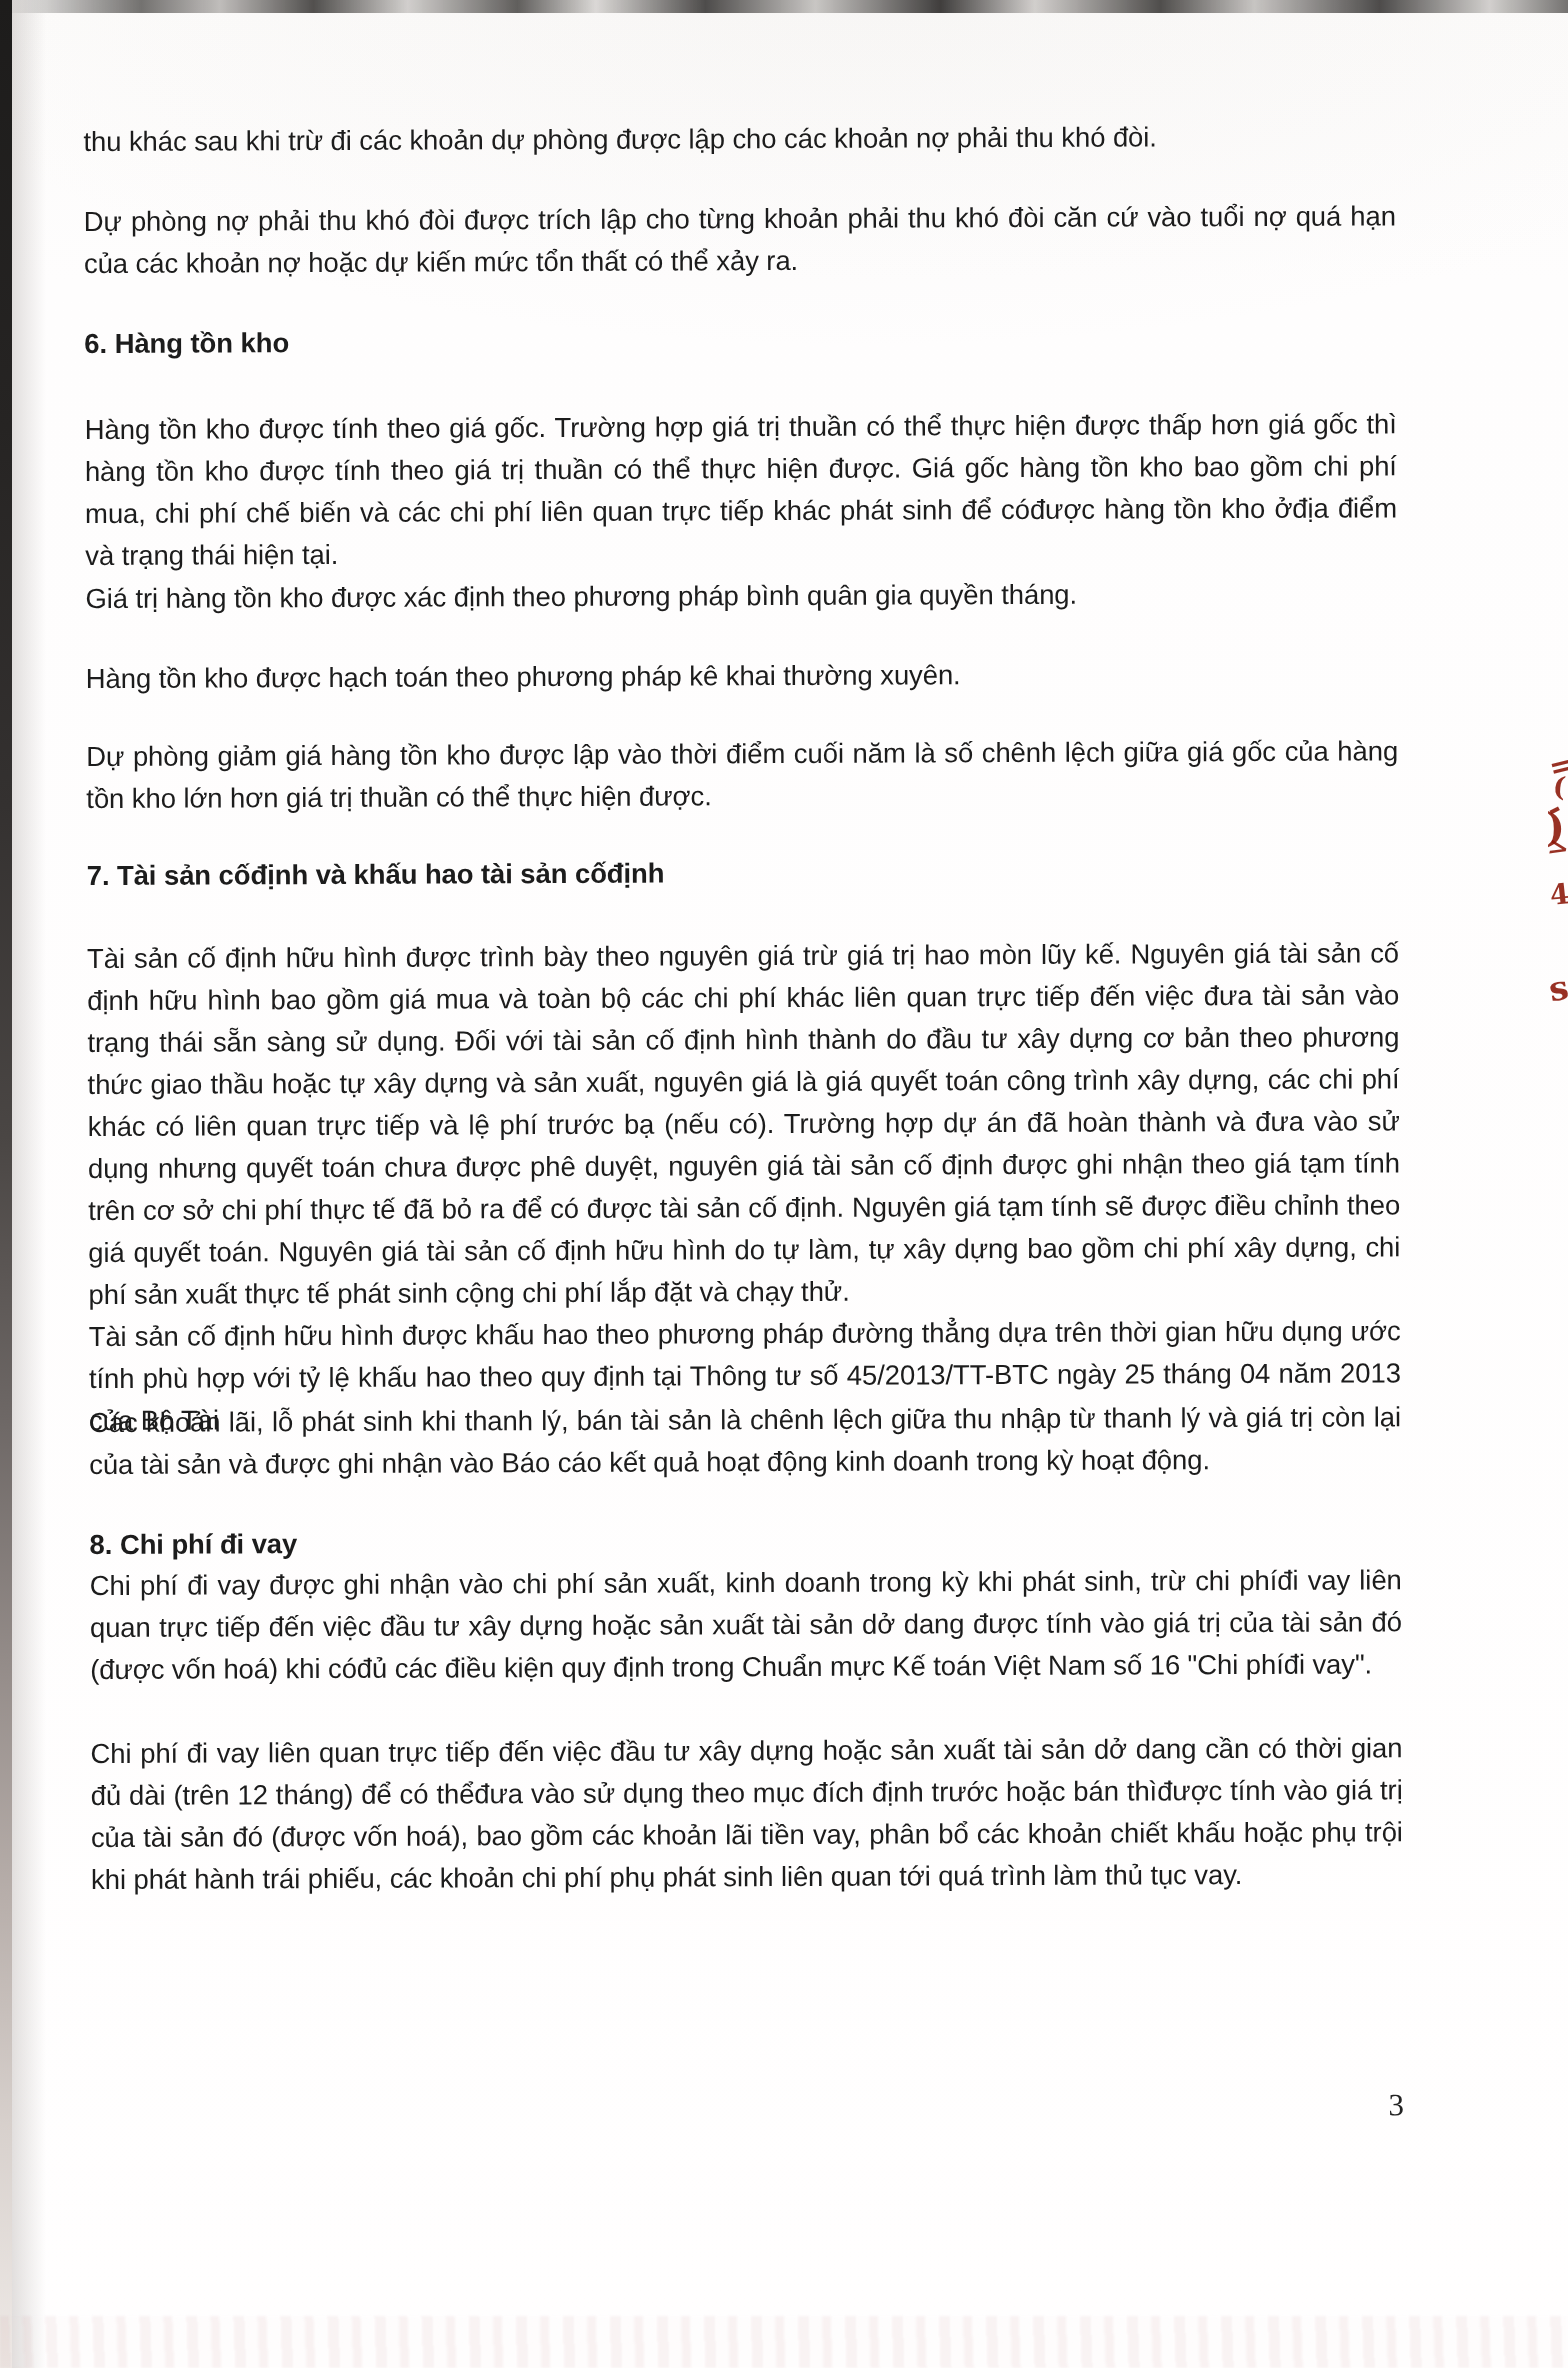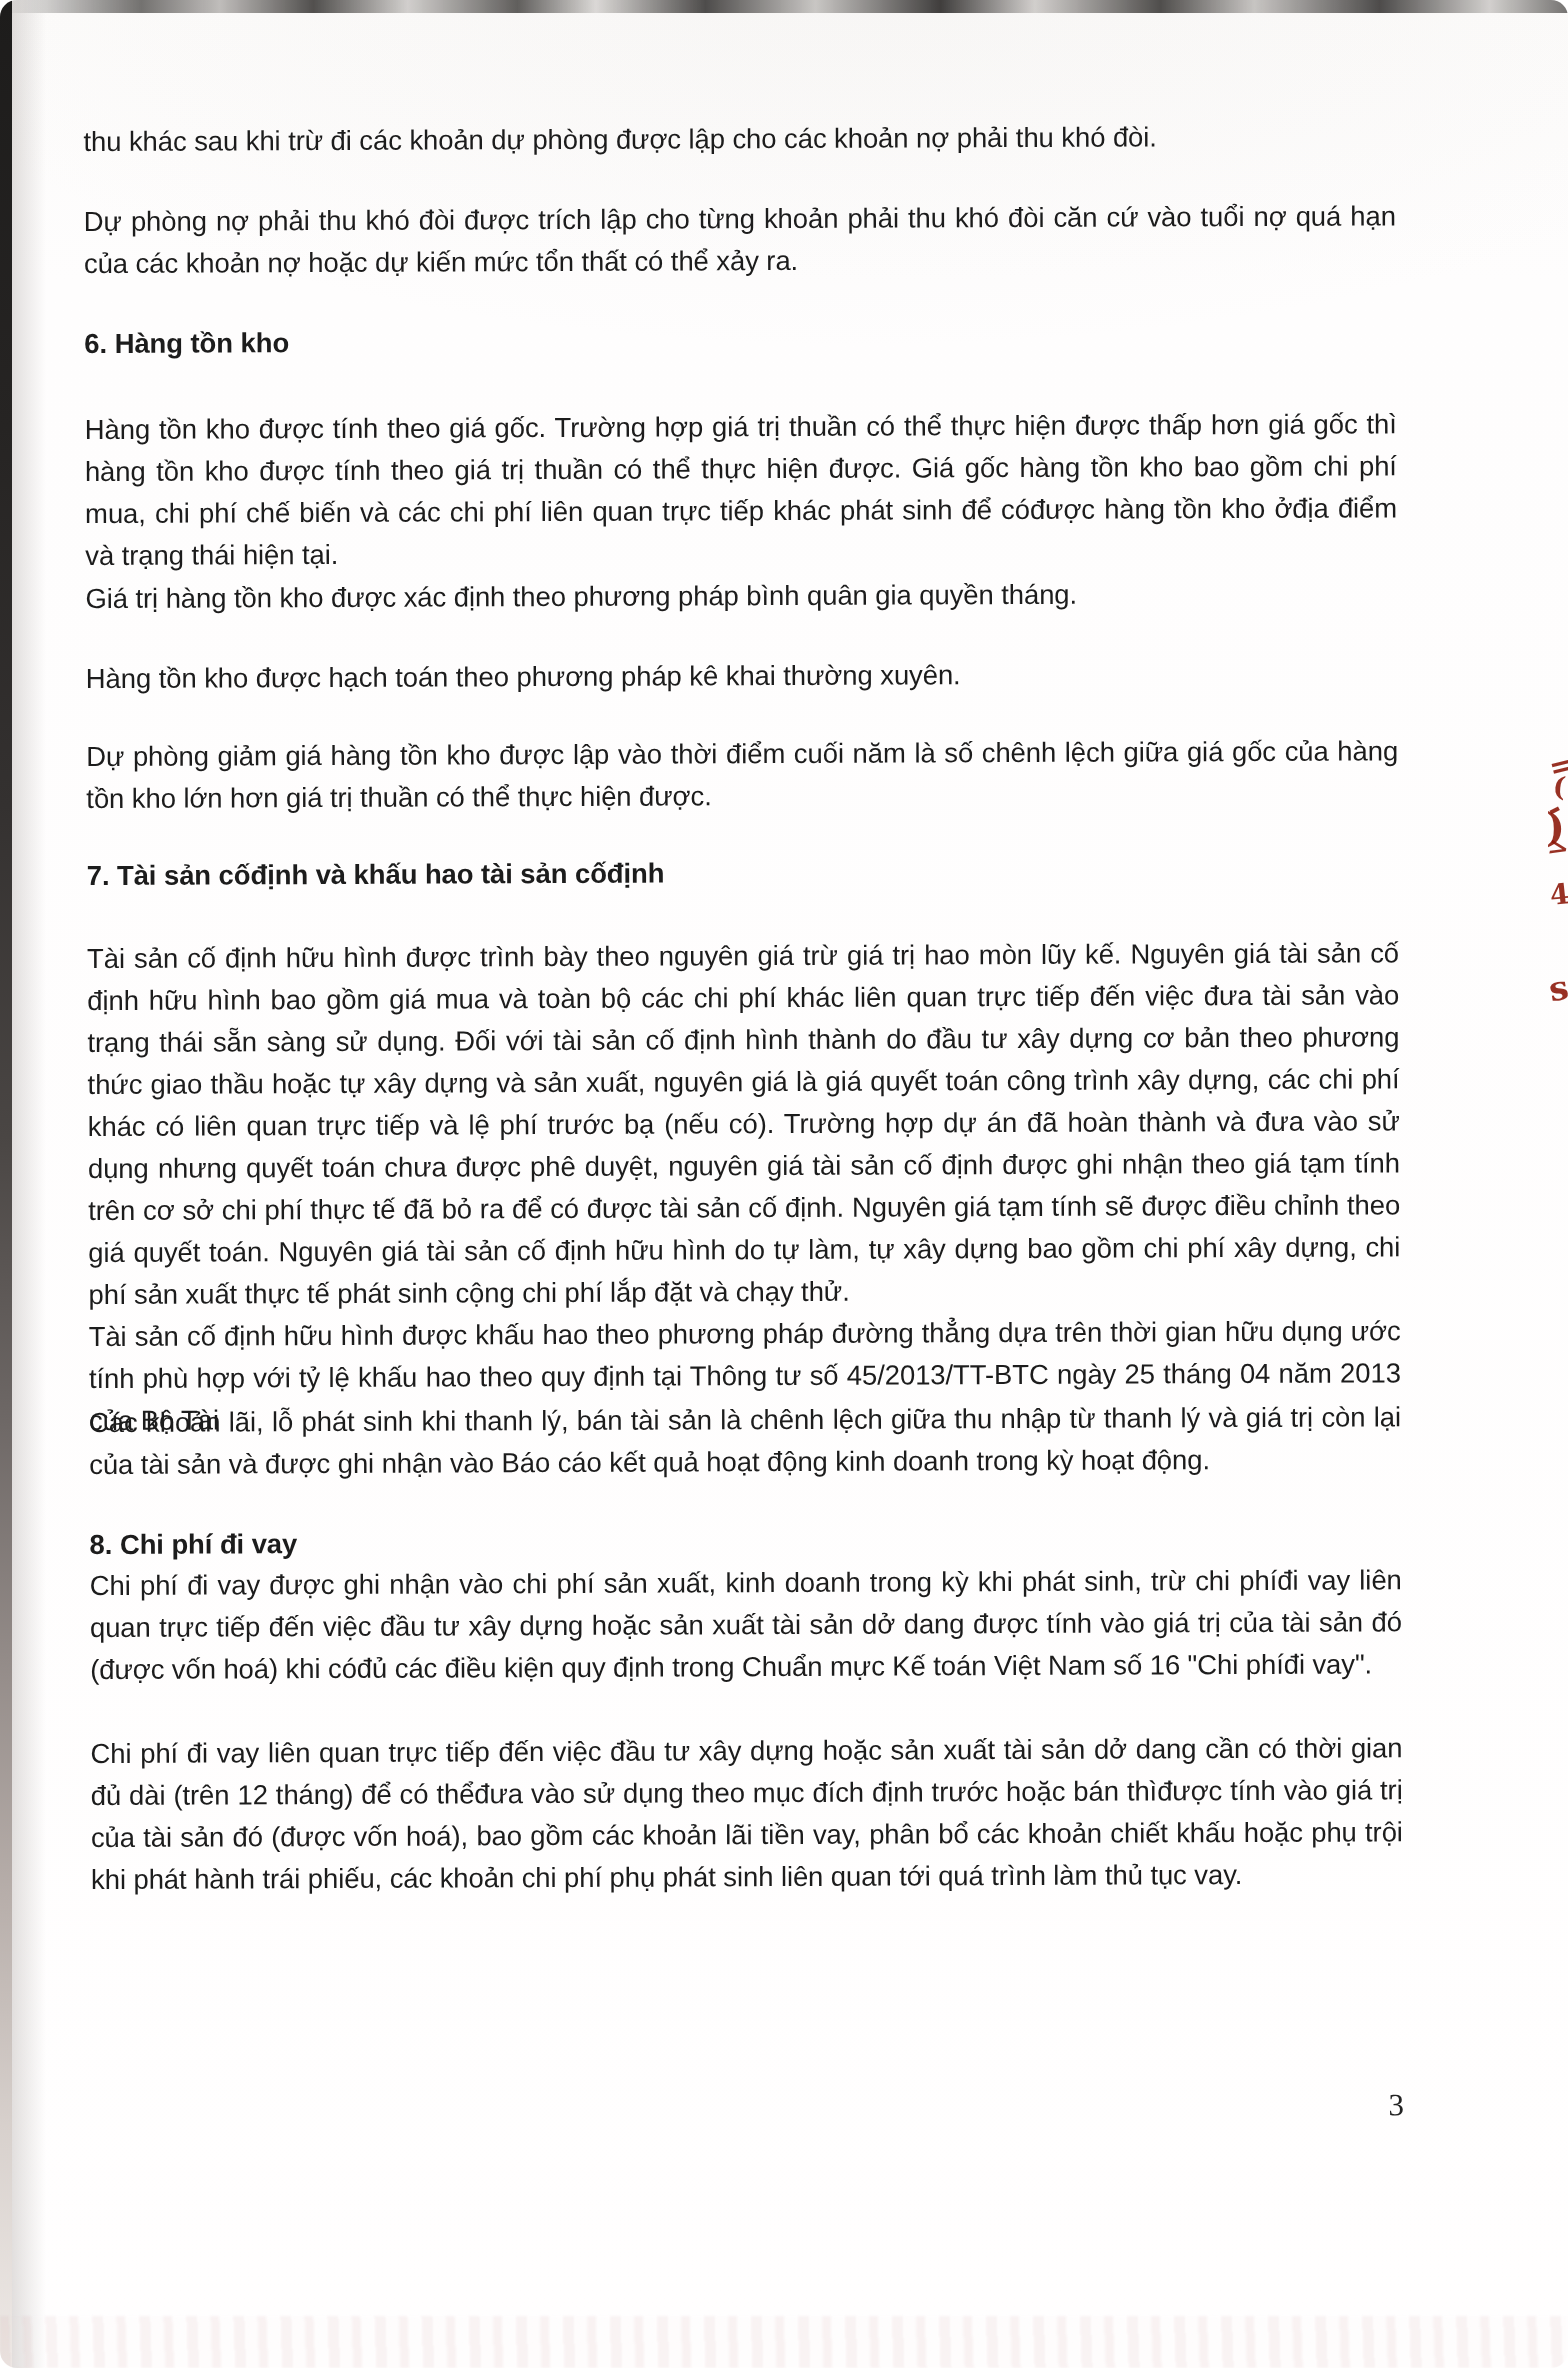--- a/index.html
+++ b/index.html
@@ -10,21 +10,20 @@
     font-family: "Liberation Sans", sans-serif;
     position: relative;
     overflow: hidden;
   }
   .page {
     position: absolute; inset: 0;
     background:
       radial-gradient(ellipse 1400px 500px at 55% 0%, rgba(205,200,196,0.10), rgba(255,255,255,0) 70%),
       linear-gradient(180deg, #fcfbfa 0%, #fefdfd 12%, #fffefe 100%);
     overflow: hidden;
-    border-radius: 17px;
   }
   
   .edge-top {
     position: absolute; top: 0; left: 0; width: 1568px; height: 13px;
     background: linear-gradient(90deg,
       rgba(40,40,40,0.0) 0%, rgba(70,68,66,0.75) 9%, rgba(120,115,112,0.45) 14%,
       rgba(52,50,48,0.85) 20%, rgba(135,130,126,0.35) 26%, rgba(58,56,54,0.8) 33%,
       rgba(150,145,140,0.3) 38%, rgba(48,46,45,0.85) 45%, rgba(130,126,122,0.4) 52%,
       rgba(44,42,41,0.9) 60%, rgba(140,134,130,0.35) 66%, rgba(50,48,46,0.85) 74%,
       rgba(125,120,116,0.4) 80%, rgba(47,45,44,0.85) 88%, rgba(150,146,142,0.4) 95%,

